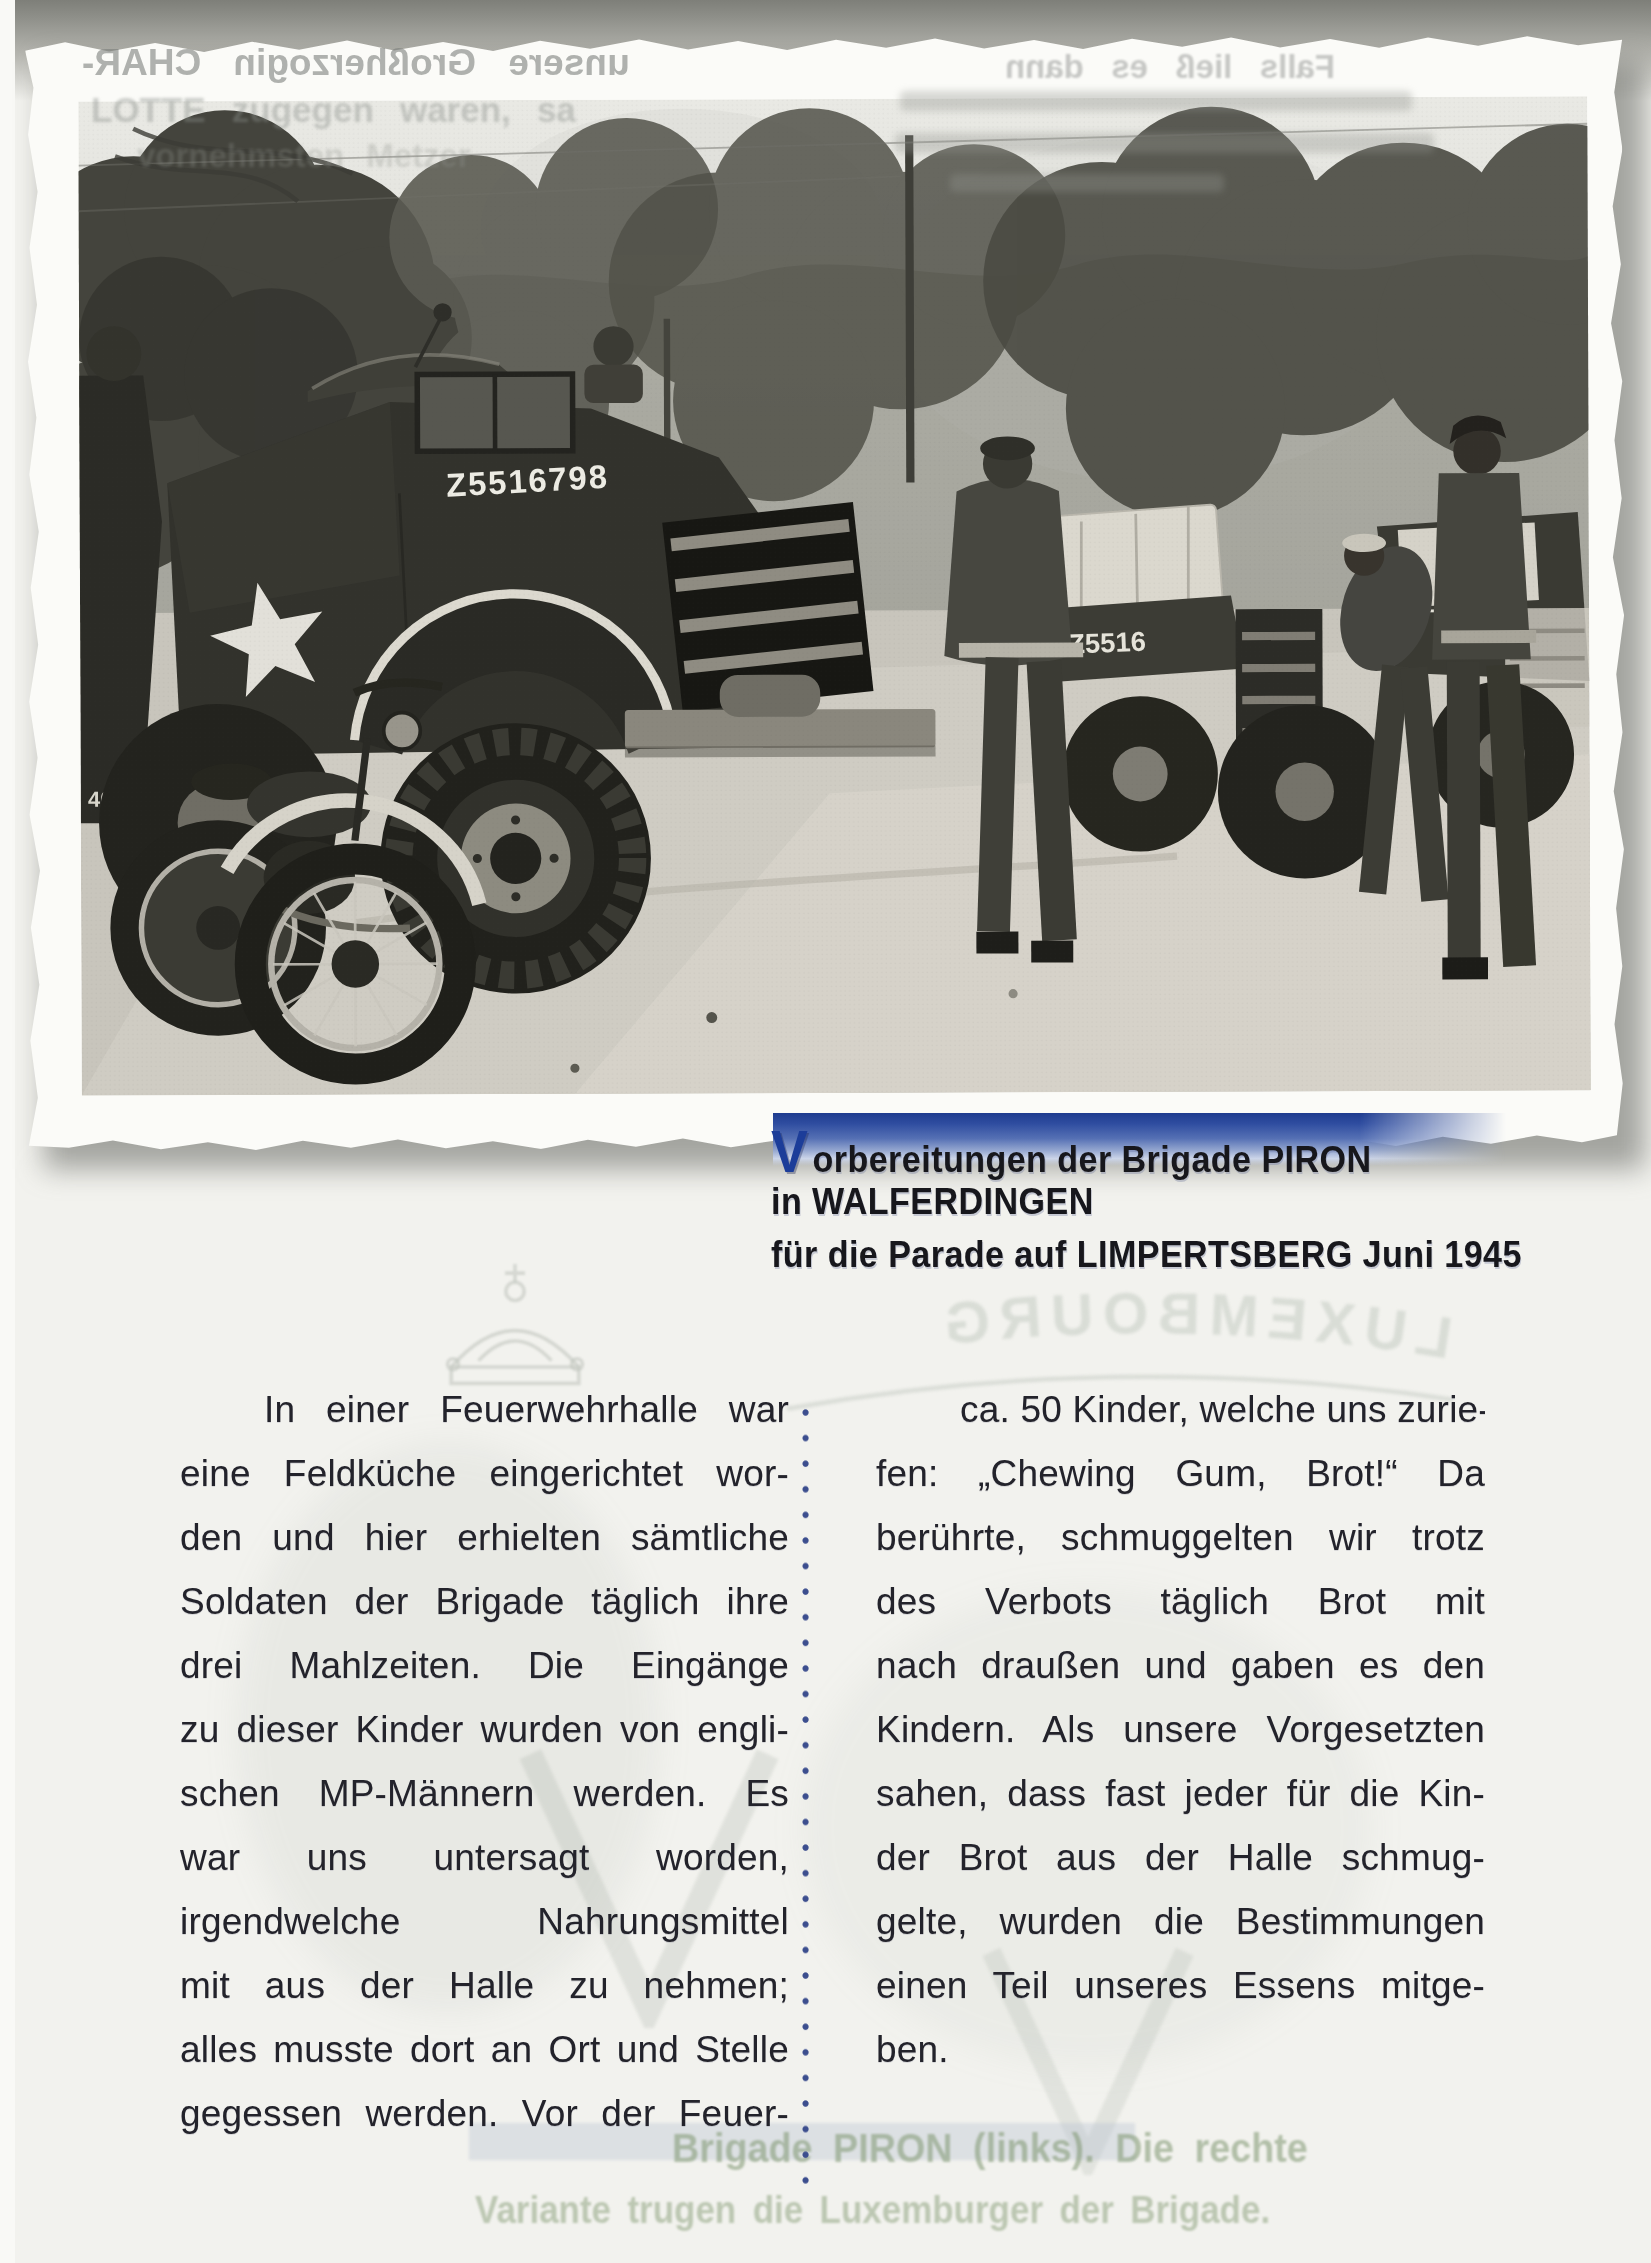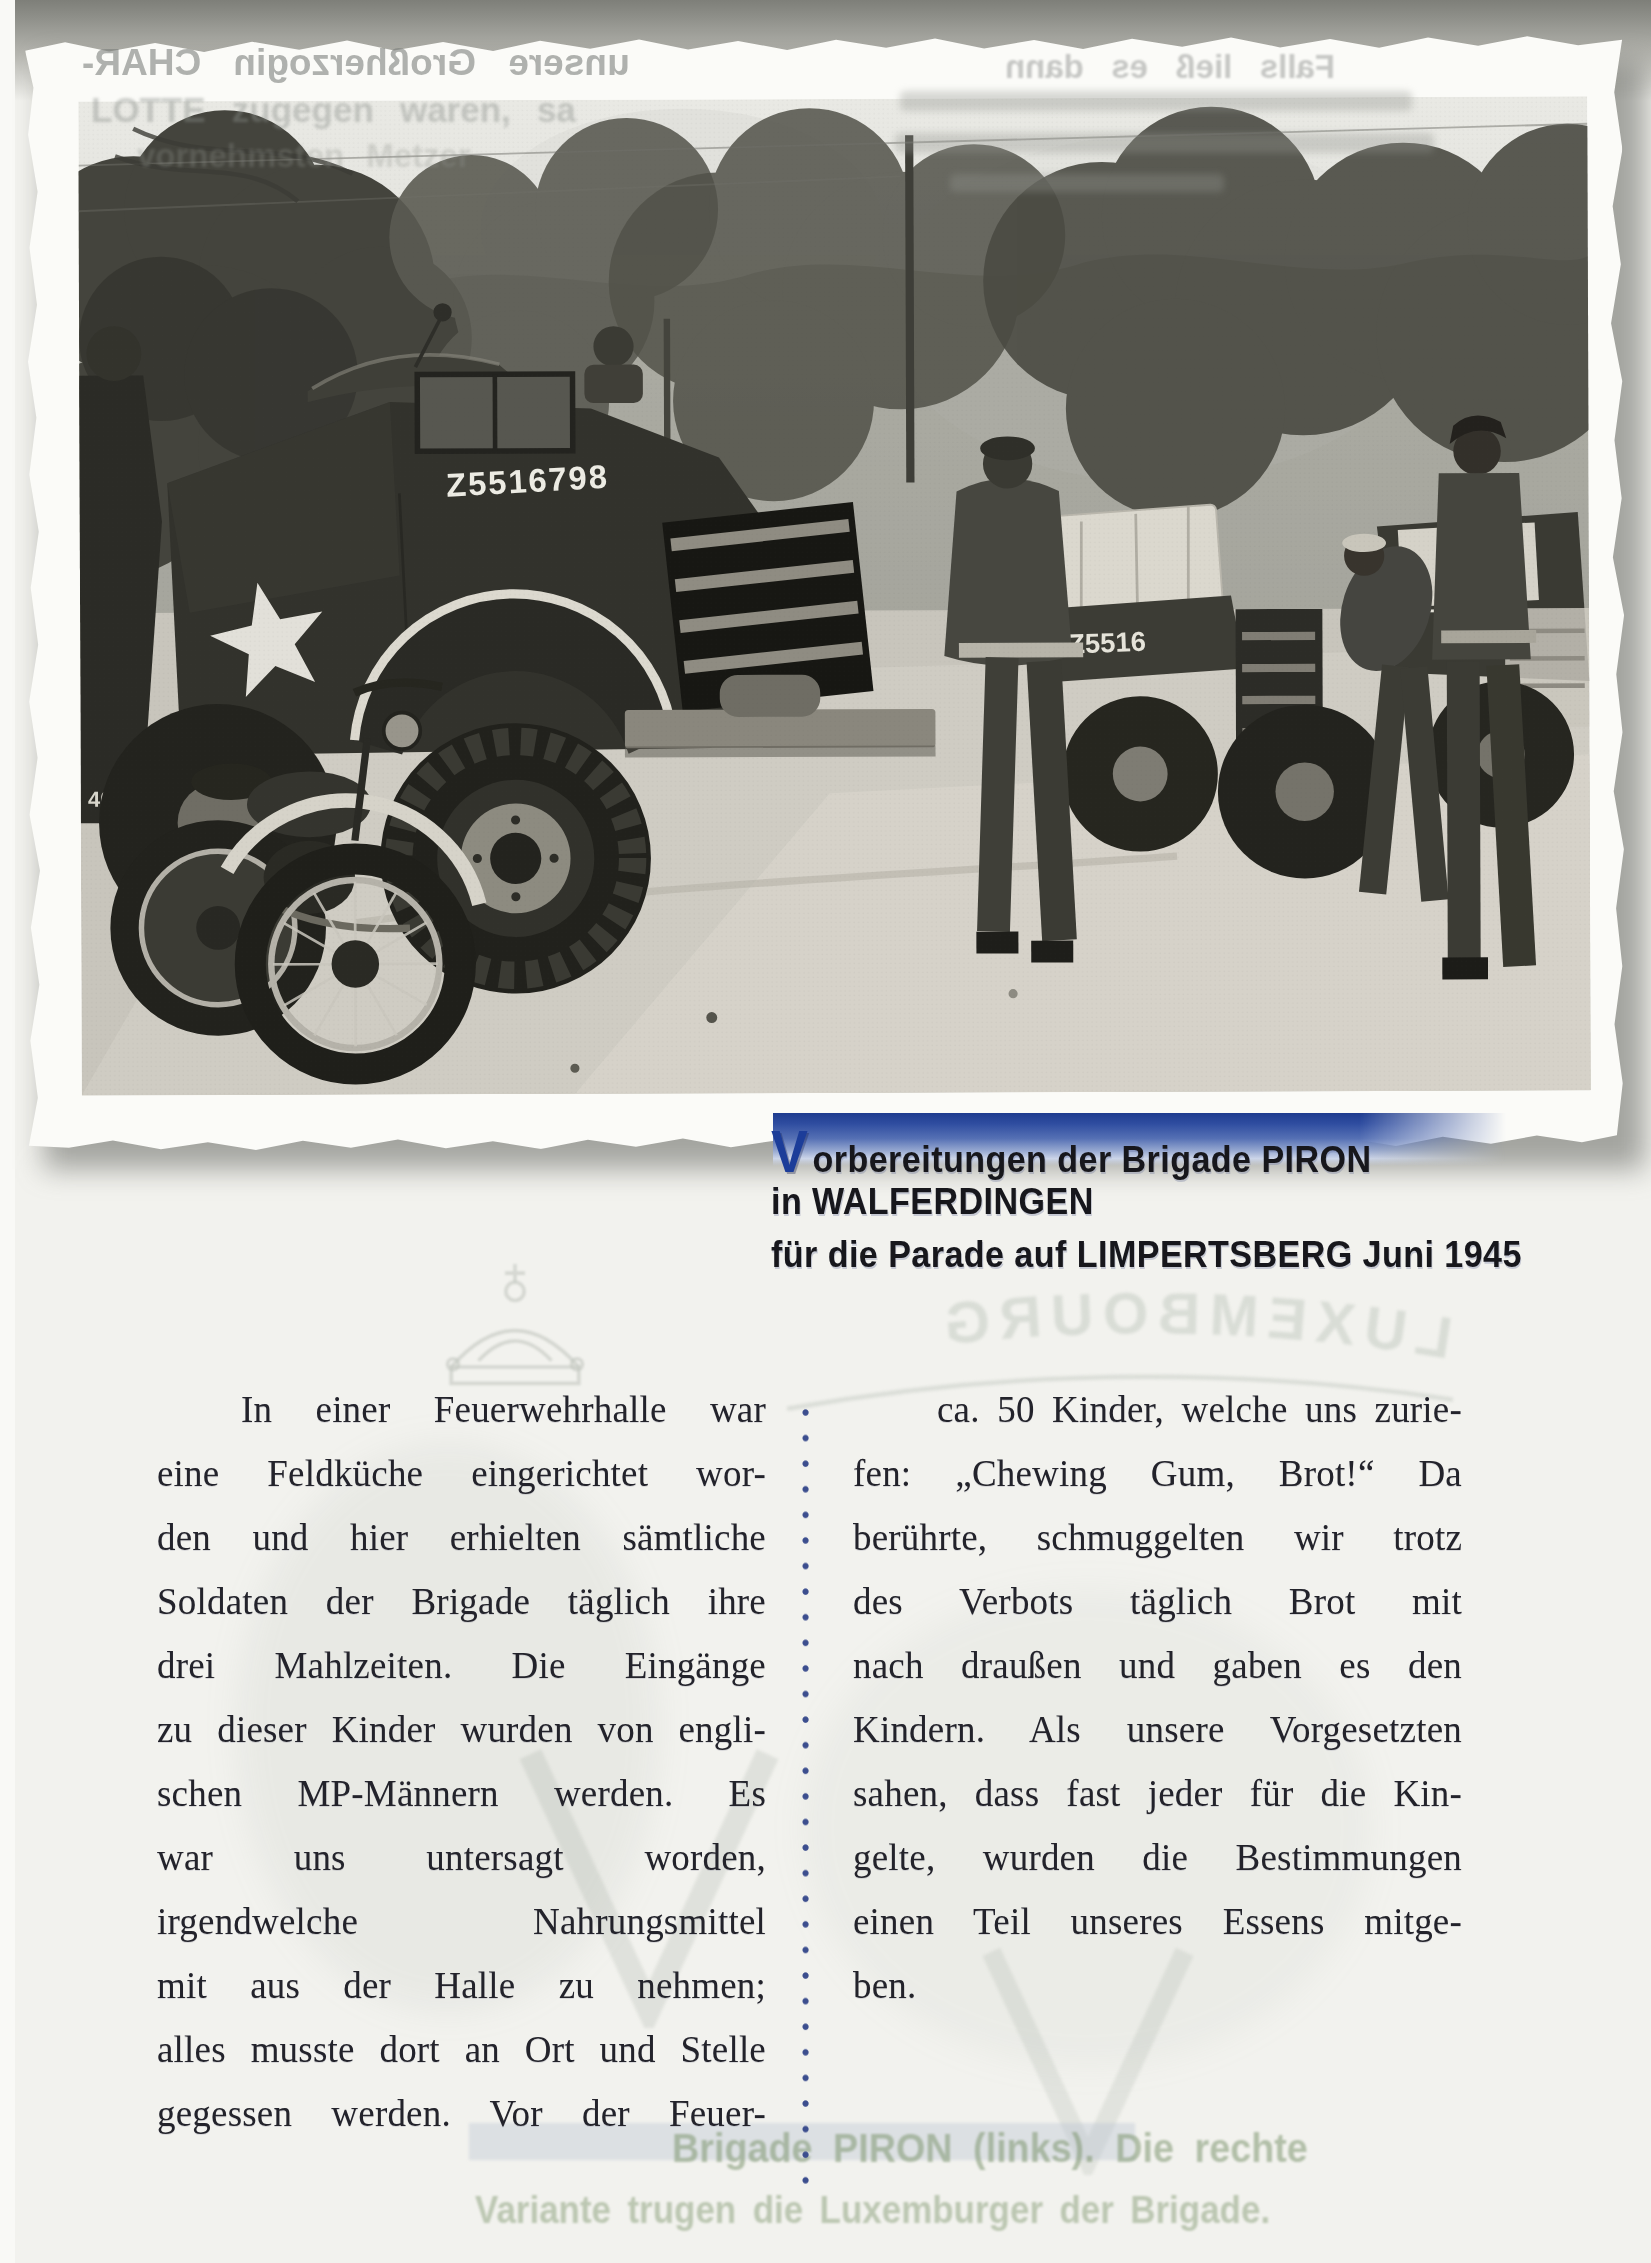--- a/index.html
+++ b/index.html
@@ -39,23 +39,23 @@
   .cap-line{position:absolute;z-index:5;font-weight:bold;white-space:nowrap;
     color:#17171c;font-size:37px;letter-spacing:0.5px;
     text-shadow:0.9px 1.8px 0 rgba(95,105,150,0.30);
     transform:scaleX(0.92);transform-origin:0 50%;}
   .cap-line1{left:771px;top:1124px;display:flex;align-items:baseline;gap:4.6px;}
   .cap-initial{font-size:60px;line-height:55px;color:#1c3d99;text-shadow:1.8px 1.8px 0 rgba(25,35,80,0.35);}
   .cap-line2{left:771px;top:1181px;}
   .cap-line3{left:771px;top:1234px;}
   
   .col{position:absolute;top:1378px;z-index:3;
-    font-family:Liberation Serif, serif;
+    font-family:Liberation Sans, sans-serif;
     font-size:37px;color:#23232b;letter-spacing:0.2px;
-    text-shadow:0 0.9px 0 rgba(60,60,95,0.15);}
+    text-shadow:0 0.9px 0 rgba(60,60,95,0.15);margin-left:23px;}
   .col-left{left:157px;width:609px;}
   .col-right{left:853px;width:609px;}
   .bline{height:64px;line-height:64px;text-align:justify;text-align-last:justify;overflow:hidden;white-space:nowrap;}
   .bline.indent{padding-left:84px;}
   .bline.nojust{text-align:right;text-align-last:left;}
   .dotsep{position:absolute;left:802px;top:1407px;width:7.3px;height:786px;z-index:3;
     background-image:radial-gradient(circle at 3.7px 5.5px,#3c4e8e 2.7px,rgba(60,78,142,0) 3.7px);
     background-size:7.3px 25.6px;background-repeat:repeat-y;}
 </style>
 </head>
@@ -322,19 +322,20 @@
     </div>
   <div class="dotsep"></div>
   <div class="col col-right">
       <div class="bline indent">ca. 50 Kinder, welche uns zurie-</div>
       <div class="bline">fen: „Chewing Gum, Brot!“ Da</div>
       <div class="bline">berührte, schmuggelten wir trotz</div>
       <div class="bline">des Verbots täglich Brot mit</div>
       <div class="bline">nach draußen und gaben es den</div>
       <div class="bline">Kindern. Als unsere Vorgesetzten</div>
       <div class="bline">sahen, dass fast jeder für die Kin-</div>
+      <div class="bline">der Brot aus der Halle schmug-</div>
       <div class="bline">gelte, wurden die Bestimmungen</div>
       <div class="bline">einen Teil unseres Essens mitge-</div>
       <div class="bline nojust">ben.</div>
     </div>
 
 </div>
 
 
 </body></html>

